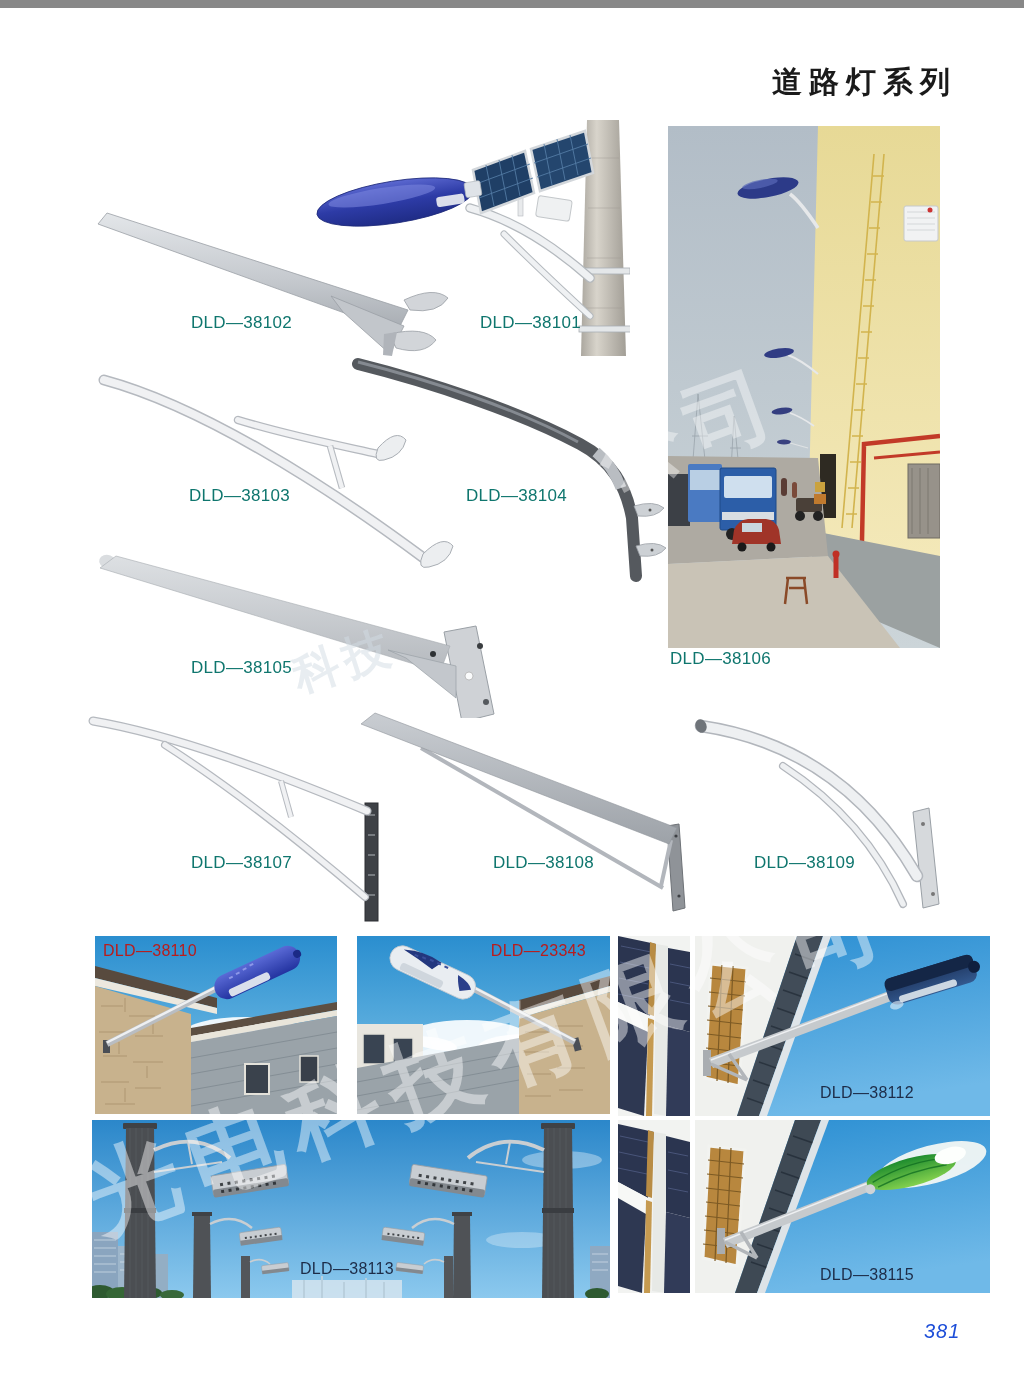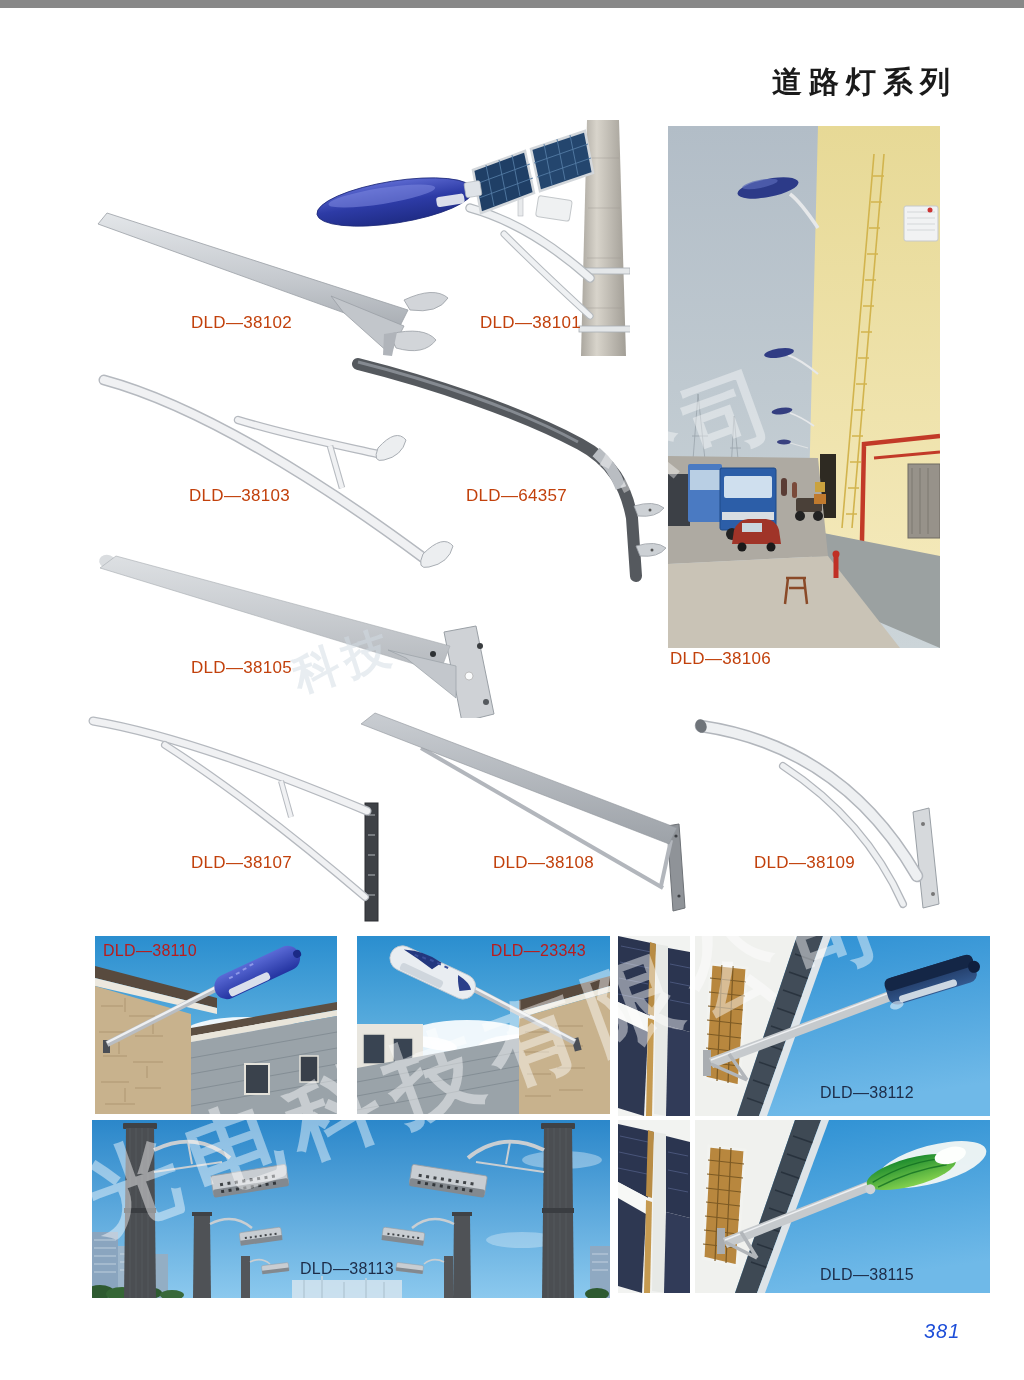--- a/index.html
+++ b/index.html
@@ -1,21 +1,21 @@
 <!DOCTYPE html>
 <html><head>
 <meta charset="utf-8">
 <style>
   html,body{margin:0;padding:0;background:#888;}
   .pg{position:relative;width:1024px;height:1380px;background:#ffffff;overflow:hidden;
       font-family:"Liberation Sans",sans-serif;margin:8px auto;}
   .title{position:absolute;left:772px;top:54px;font-family:"DejaVu Serif","Liberation Serif",serif;
       font-size:30px;font-weight:bold;color:#1a1a1a;letter-spacing:7px;white-space:nowrap;}
   .art{position:absolute;}
-  .lbl{position:absolute;font-size:17px;color:#c2410c;letter-spacing:.3px;text-align:right;}
+  .lbl{position:absolute;font-size:17px;color:#0f766e;letter-spacing:.3px;text-align:right;}
   .ph{position:absolute;overflow:hidden;}
   .ph>svg{display:block;position:absolute;left:0;top:0;}
   .plbl{position:absolute;font-size:16px;letter-spacing:.3px;}
   .w{color:#b91c1c;}
   .d{color:#1d2c48;}
   .pageno{position:absolute;left:924px;top:1312px;font-size:20px;color:#1d4ed8;letter-spacing:1px;font-style:italic;}
   .wm{position:absolute;font-weight:bold;color:rgba(255,255,255,0.45);white-space:nowrap;
       pointer-events:none;z-index:9;font-family:"Liberation Sans",sans-serif;}
   .wm2{color:rgba(210,220,228,0.5);}
 </style>
@@ -175,21 +175,21 @@
 
   <svg class="art" style="left:350px;top:348px" width="320" height="237" viewBox="0 0 320 237">
     <path d="M8,8 C80,26 170,56 230,88 C262,105 276,130 282,162 L286,220" stroke="#55595e" stroke-width="12" fill="none" stroke-linecap="round"></path>
     <path d="M8,6 C80,24 170,54 228,86" stroke="#9aa0a6" stroke-width="3" opacity="0.7" fill="none"></path>
     <path d="M246,96 C258,106 266,118 271,132" stroke="#b9bdc2" stroke-width="11" fill="none"></path>
     <path d="M284,150 q20,-6 30,2 q-8,10 -26,8 z" fill="#cdd1d5" stroke="#9aa0a6" stroke-width="0.8"></path>
     <path d="M286,190 q20,-6 30,2 q-8,10 -26,8 z" fill="#cdd1d5" stroke="#9aa0a6" stroke-width="0.8"></path>
     <circle cx="300" cy="154" r="1.5" fill="#555555"></circle>
       <circle cx="302" cy="194" r="1.5" fill="#555555"></circle>
   </svg>
-  <div class="lbl" style="left:466px;top:478px">DLD—64357</div>
+  <div class="lbl" style="left:466px;top:478px">DLD—38104</div>
 
   <svg class="art" style="left:88px;top:538px" width="422" height="172" viewBox="0 0 422 172">
     <defs>
         <linearGradient id="m5" x1="0" y1="0" x2="0" y2="1">
       <stop offset="0" stop-color="#dde0e3"></stop>
           <stop offset="1" stop-color="#b5b9be"></stop>
     </linearGradient>
       </defs>
     <polygon points="356,86 388,80 406,168 374,176" fill="#cfd2d6" stroke="#9aa0a6" stroke-width="1"></polygon>
     <ellipse cx="20" cy="16" rx="9" ry="7" fill="#dadde0" transform="rotate(20 20 16)"></ellipse>

